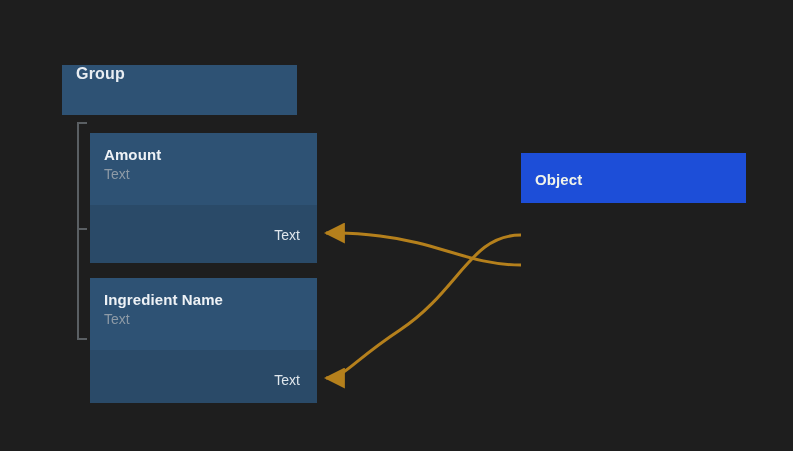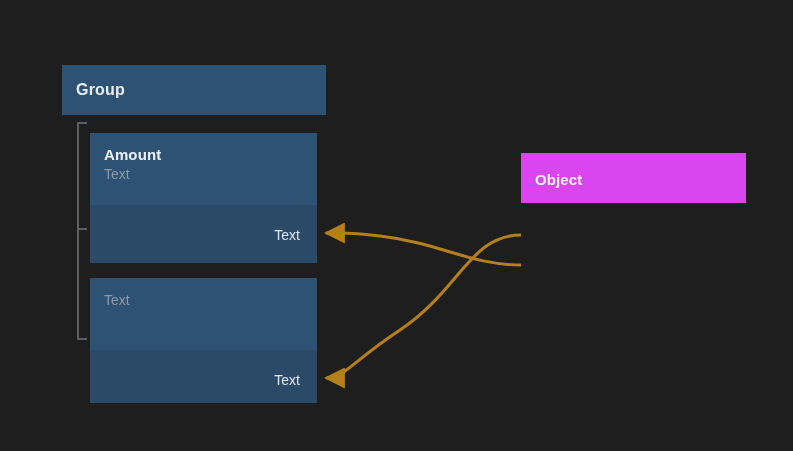--- a/index.html
+++ b/index.html
@@ -25,25 +25,25 @@
     width: 793px;
     height: 451px;
     pointer-events: none;
   }
 
   
   .group-header {
     position: absolute;
     left: 62px;
     top: 65px;
-    width: 264px;
+    width: 235px;
     height: 50px;
     background: #2e5274;
     display: flex;
-    align-items: center;
+    align-items: flex-start;
   }
   .group-title {
     color: #e8edf2;
     font-size: 16px;
     font-weight: bold;
     padding-left: 14px;
     letter-spacing: 0.2px;
   }
   .group-bracket {
     position: absolute;
@@ -98,21 +98,21 @@
     align-items: center;
     height: 28px;
   }
   .port-out .port-label {
     color: #dfe6ec;
     font-size: 14px;
     padding-right: 17px;
   }
 
   
-  .node-green .node-header { background: #d946ef; }
+  .node-green .node-header { background: #1d4ed8; }
   .node-green .node-body   { background: #657c40; }
   .node-green .node-title  { color: #f0f3ea; }
   .port-in {
     position: relative;
     display: flex;
     align-items: center;
     height: 30px;
   }
   .port-in .port-label {
     color: #f2f5ec;
@@ -161,20 +161,21 @@
     </div>
     <div class="node-body" style="height:58px; padding-top:16px;">
       <div class="port-out">
         <span class="port-label">Text</span>
       </div>
     </div>
   </div>
 
   <div class="node node-blue" style="left:90px; top:278px; width:227px;">
     <div class="node-header" style="height:72px;">
+      <div class="node-title">Ingredient Name</div>
       <div class="node-subtitle">Text</div>
     </div>
     <div class="node-body" style="height:53px; padding-top:16px;">
       <div class="port-out">
         <span class="port-label">Text</span>
       </div>
     </div>
   </div>
 
   <div class="node node-green" style="left:521px; top:153px; width:225px;">

